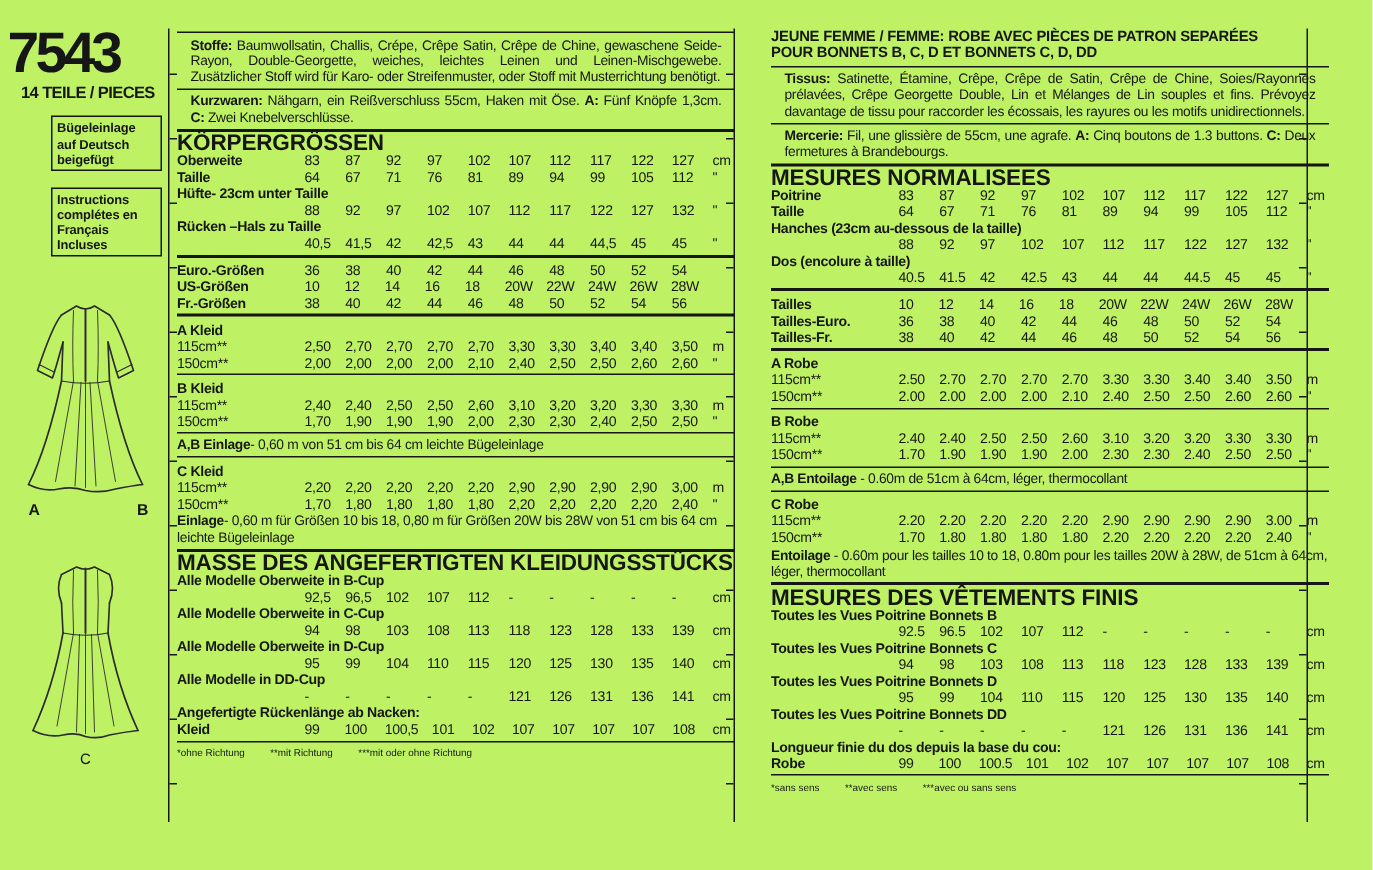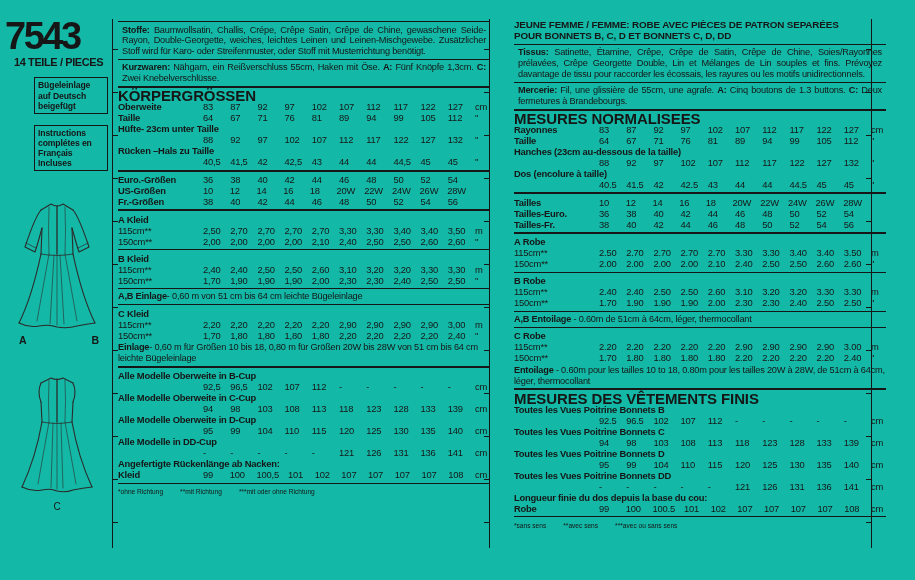--- a/index.html
+++ b/index.html
@@ -1,19 +1,19 @@
 <!DOCTYPE html>
 <html><head>
 <meta charset="utf-8">
 <style>
   *{margin:0;padding:0;box-sizing:border-box}
   html,body{width:915px;height:580px;background:#fff;overflow:hidden}
   body{font-family:"Liberation Sans","DejaVu Sans",sans-serif;color:#161616;position:relative;
        -webkit-font-smoothing:antialiased}
-  .sheet{position:absolute;inset:0;background:#14b8a6}
+  .sheet{position:absolute;inset:0;background:#bef264}
 
   
   .left-panel{position:absolute;left:5px;top:20px;width:106px}
   .pattern-number{font-size:38px;font-weight:700;letter-spacing:-2.5px;line-height:.88}
   .pieces{font-size:11px;font-weight:700;letter-spacing:-.4px;white-space:nowrap;margin:3px 0 9px 9px}
   .lang-box{border:1.6px solid #161616;width:74px;margin:0 0 11px 29px;padding:2px 3px;
             font-size:8.6px;font-weight:700;line-height:1.18;letter-spacing:-.1px}
   .dress-svg{display:block}
   .svg-ab{margin:26px 0 0 0}
   .svg-c{margin:26px 0 0 6px}
@@ -26,21 +26,21 @@
   .vline .tick{position:absolute;width:5px;height:1.4px;background:#161616;display:block}
   .vline.side-r .tick{left:1px}
   .vline.side-l .tick{right:1px}
 
   
   .col{position:absolute;top:19px;width:372px;font-size:9.4px;line-height:11px;letter-spacing:-.2px}
   #col-german{left:118px}
   #col-french{left:514px}
   .ctitle{font-weight:700;font-size:9.9px;line-height:11.3px;letter-spacing:-.15px;margin-bottom:2px}
   .b{font-weight:700}
-  .para{text-align:justify;font-size:9.2px;line-height:10.6px;margin:2px 4px}
+  .para{text-align:justify;font-size:9.2px;line-height:10.6px;margin:2px 9px}
   .para.tight{margin:1.5px 0;text-align:left}
   .rule{border-top:1.1px solid #161616;margin:2.4px 0}
   .rule.thick{border-top-width:2px}
   .h2{font-weight:700;font-size:15px;line-height:11px;letter-spacing:-.1px}
   .lab{font-size:9.4px;line-height:11px}
   .trow{display:grid;grid-template-columns:76px repeat(10,1fr) 15px;column-gap:9px;line-height:11px}
   .trow .cell{white-space:nowrap;overflow:visible}
   .foot{display:flex;gap:17px;font-size:6.6px;letter-spacing:0;margin-top:2px}
 </style>
 </head>
@@ -325,20 +325,21 @@
         <span class="cell">1,80</span>
         <span class="cell">2,20</span>
         <span class="cell">2,20</span>
         <span class="cell">2,20</span>
         <span class="cell">2,20</span>
         <span class="cell">2,40</span>
         <span class="cell unit">"</span>
       </div>
       <p class="para tight"><span class="b">Einlage</span><span>- 0,60 m für Größen 10 bis 18, 0,80 m für Größen 20W bis 28W von 51 cm bis 64 cm leichte Bügeleinlage</span></p>
       <div class="rule thick"></div>
+      <div class="h2">MASSE DES ANGEFERTIGTEN KLEIDUNGSSTÜCKS</div>
       <div class="lab b">Alle Modelle Oberweite in B-Cup</div>
       <div class="trow">
         <span class="cell lab b"></span>
         <span class="cell">92,5</span>
         <span class="cell">96,5</span>
         <span class="cell">102</span>
         <span class="cell">107</span>
         <span class="cell">112</span>
         <span class="cell">-</span>
         <span class="cell">-</span>
@@ -419,21 +420,21 @@
         <div>JEUNE FEMME / FEMME: ROBE AVEC PIÈCES DE PATRON SEPARÉES</div>
         <div>POUR BONNETS B, C, D ET BONNETS C, D, DD</div>
       </div>
       <div class="rule"></div>
       <p class="para"><span class="b">Tissus: </span><span>Satinette, Étamine, Crêpe, Crêpe de Satin, Crêpe de Chine, Soies/Rayonnes prélavées, Crêpe Georgette Double, Lin et Mélanges de Lin souples et fins. Prévoyez davantage de tissu pour raccorder les écossais, les rayures ou les motifs unidirectionnels.</span></p>
       <div class="rule"></div>
       <p class="para"><span class="b">Mercerie: </span><span>Fil, une glissière de 55cm, une agrafe. </span><span class="b">A: </span><span>Cinq boutons de 1.3 buttons. </span><span class="b">C: </span><span>Deux fermetures à Brandebourgs.</span></p>
       <div class="rule thick"></div>
       <div class="h2">MESURES NORMALISEES</div>
       <div class="trow">
-        <span class="cell lab b">Rayonnes</span>
+        <span class="cell lab b">Poitrine</span>
         <span class="cell">83</span>
         <span class="cell">87</span>
         <span class="cell">92</span>
         <span class="cell">97</span>
         <span class="cell">102</span>
         <span class="cell">107</span>
         <span class="cell">112</span>
         <span class="cell">117</span>
         <span class="cell">122</span>
         <span class="cell">127</span>

